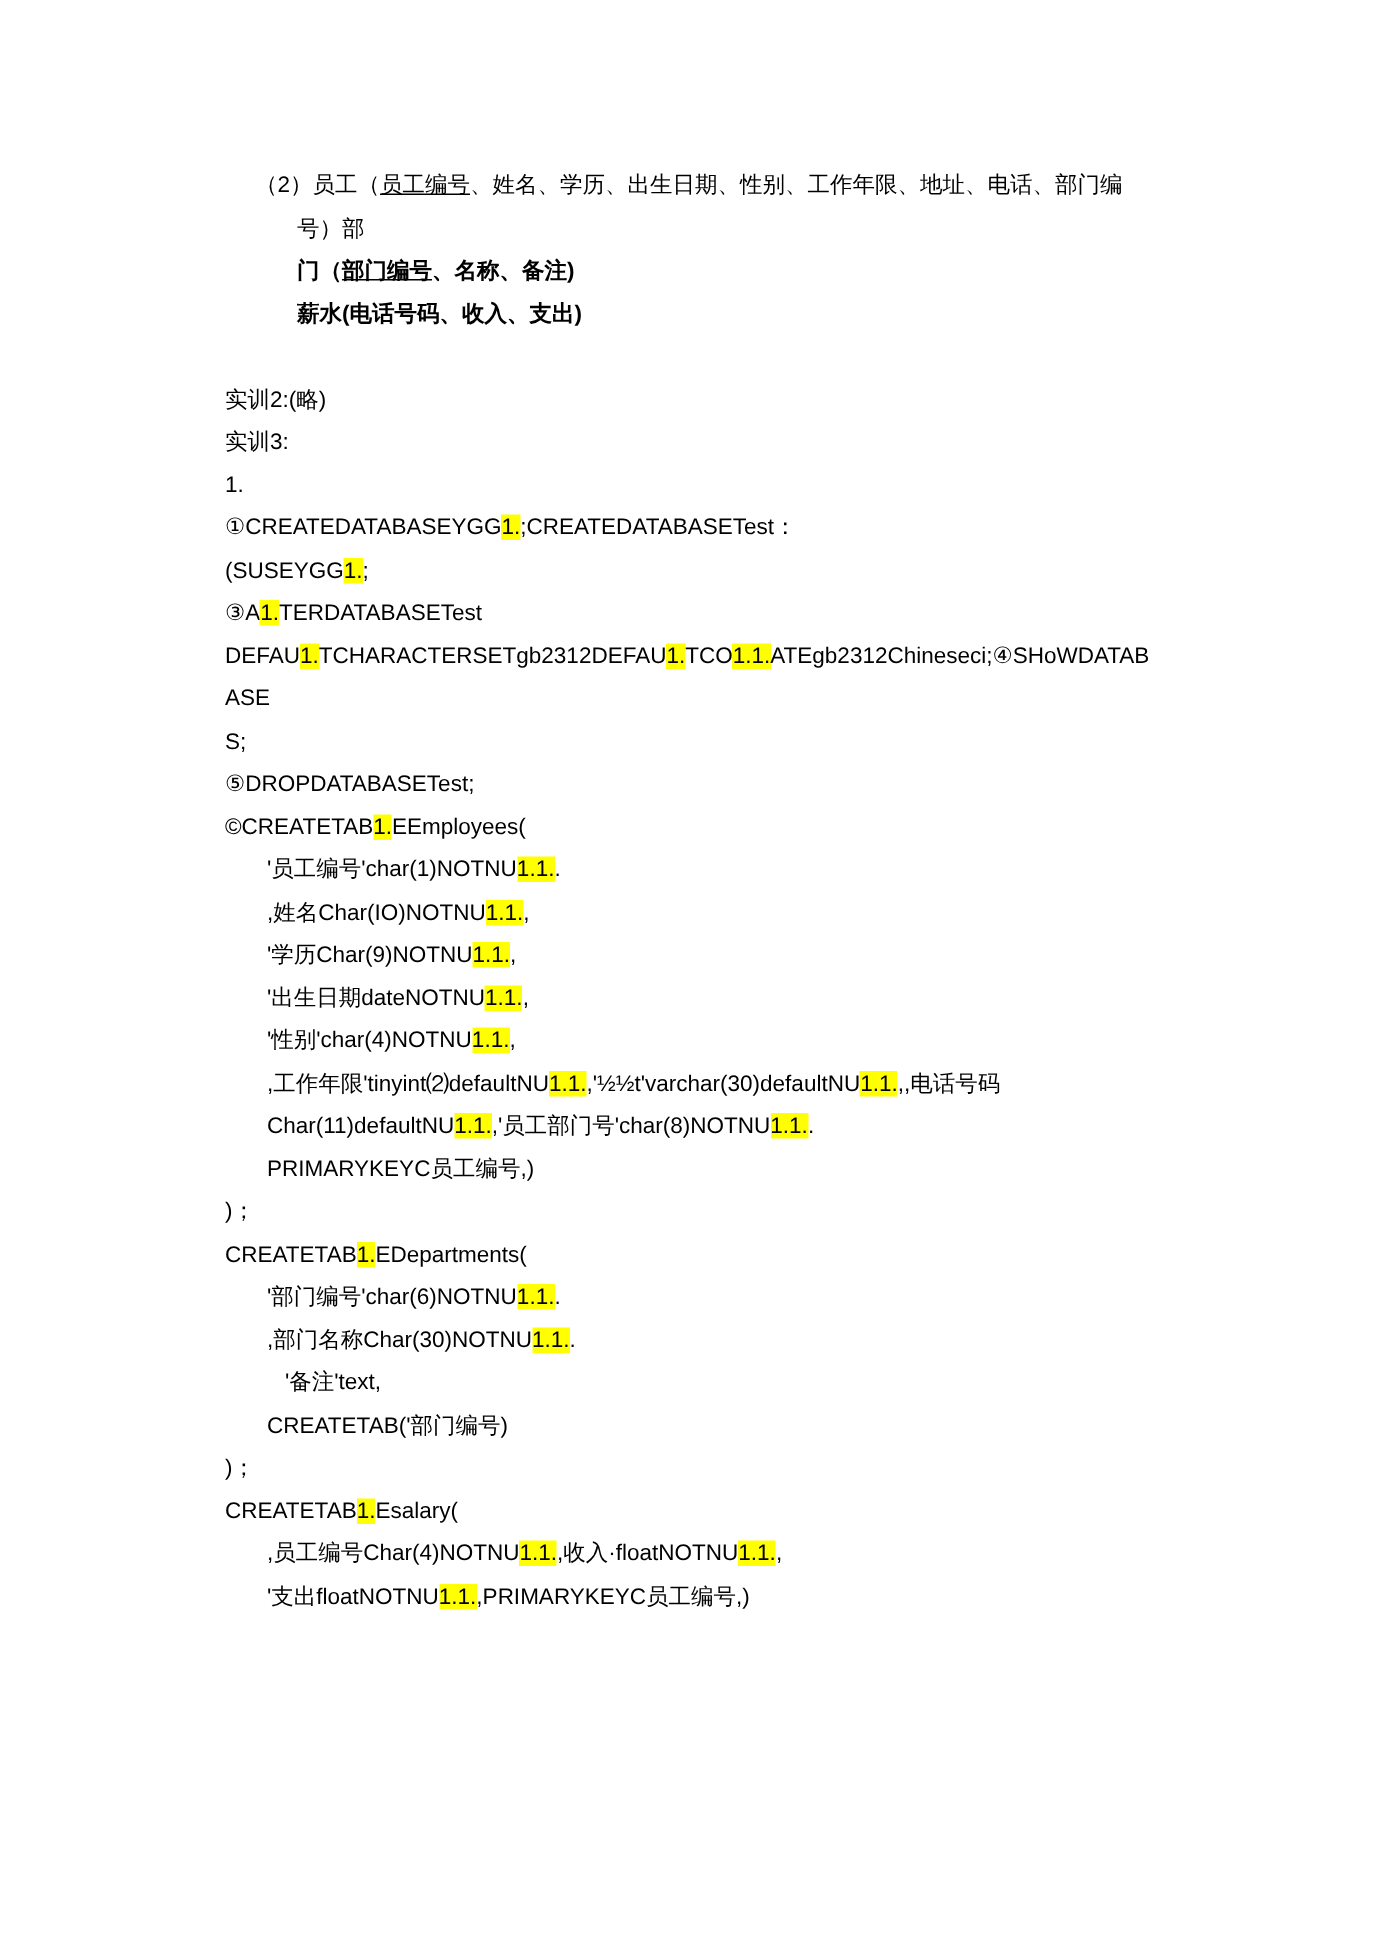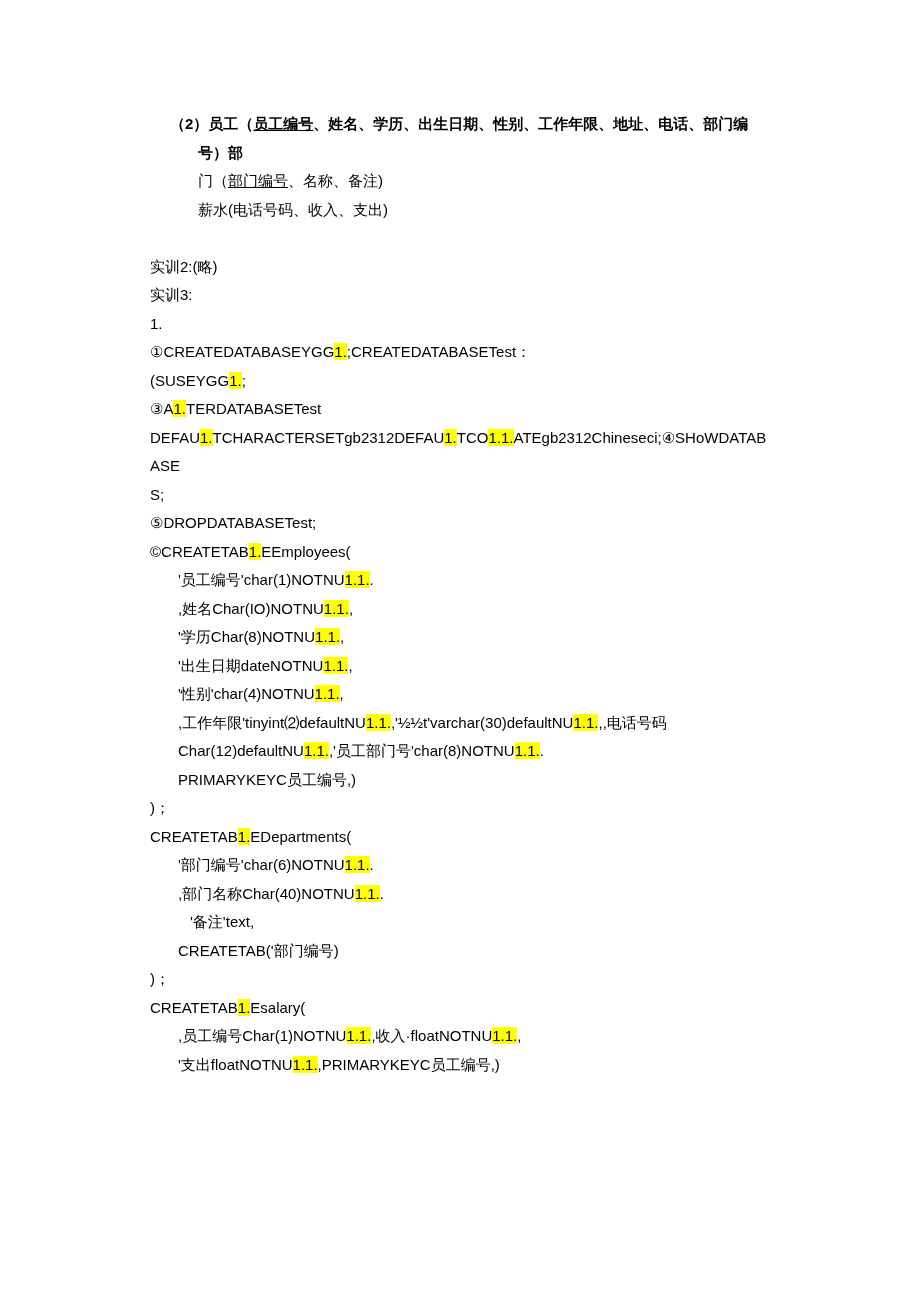--- a/index.html
+++ b/index.html
@@ -20,26 +20,25 @@
     white-space: pre-wrap;
     word-break: break-all;
   }
   .hl {
     background-color: #ffff00;
   }
   .under {
     text-decoration: underline;
   }
   .indent1 { padding-left: 28px; }
-  .indent2 { padding-left: 48px; }
+  .indent2 { padding-left: 48px; font-weight: bold; }
   .indent15 { padding-left: 40px; }
   .hang {
     padding-left: 48px;
     text-indent: -28px;
-    font-weight: bold;
   }
 </style>
 </head>
 <body>
 
 <div class="line hang"><span>（2）员工（</span><span class="under">员工编号</span><span>、姓名、学历、出生日期、性别、工作年限、地址、电话、部门编号）部</span></div>
 <div class="line indent2"><span>门（</span><span class="under">部门编号</span><span>、名称、备注)</span></div>
 <div class="line indent2">薪水(电话号码、收入、支出)</div>
 <div class="line"> </div>
 <div class="line">实训2:(略)</div>
@@ -47,28 +46,28 @@
 <div class="line">1.</div>
 <div class="line"><span>①CREATEDATABASEYGG</span><span class="hl">1.</span><span>;CREATEDATABASETest：</span></div>
 <div class="line"><span>(SUSEYGG</span><span class="hl">1.</span><span>;</span></div>
 <div class="line"><span>③A</span><span class="hl">1.</span><span>TERDATABASETest</span></div>
 <div class="line"><span>DEFAU</span><span class="hl">1.</span><span>TCHARACTERSETgb2312DEFAU</span><span class="hl">1.</span><span>TCO</span><span class="hl">1.1.</span><span>ATEgb2312Chineseci;④SHoWDATABASE</span></div>
 <div class="line">S;</div>
 <div class="line">⑤DROPDATABASETest;</div>
 <div class="line"><span>©CREATETAB</span><span class="hl">1.</span><span>EEmployees(</span></div>
 <div class="line indent1"><span>'员工编号'char(1)NOTNU</span><span class="hl">1.1.</span><span>.</span></div>
 <div class="line indent1"><span>,姓名Char(IO)NOTNU</span><span class="hl">1.1.</span><span>,</span></div>
-<div class="line indent1"><span>'学历Char(8)NOTNU</span><span class="hl">1.1.</span><span>,</span></div>
+<div class="line indent1"><span>'学历Char(9)NOTNU</span><span class="hl">1.1.</span><span>,</span></div>
 <div class="line indent1"><span>'出生日期dateNOTNU</span><span class="hl">1.1.</span><span>,</span></div>
 <div class="line indent1"><span>'性别'char(4)NOTNU</span><span class="hl">1.1.</span><span>,</span></div>
 <div class="line indent1"><span>,工作年限'tinyint⑵defaultNU</span><span class="hl">1.1.</span><span>,'½½t'varchar(30)defaultNU</span><span class="hl">1.1.</span><span>,,电话号码</span></div>
-<div class="line indent1"><span>Char(12)defaultNU</span><span class="hl">1.1.</span><span>,'员工部门号'char(8)NOTNU</span><span class="hl">1.1.</span><span>.</span></div>
+<div class="line indent1"><span>Char(11)defaultNU</span><span class="hl">1.1.</span><span>,'员工部门号'char(8)NOTNU</span><span class="hl">1.1.</span><span>.</span></div>
 <div class="line indent1">PRIMARYKEYC员工编号,)</div>
 <div class="line">)；</div>
 <div class="line"><span>CREATETAB</span><span class="hl">1.</span><span>EDepartments(</span></div>
 <div class="line indent1"><span>'部门编号'char(6)NOTNU</span><span class="hl">1.1.</span><span>.</span></div>
-<div class="line indent1"><span>,部门名称Char(40)NOTNU</span><span class="hl">1.1.</span><span>.</span></div>
+<div class="line indent1"><span>,部门名称Char(30)NOTNU</span><span class="hl">1.1.</span><span>.</span></div>
 <div class="line indent15">'备注'text,</div>
 <div class="line indent1">CREATETAB('部门编号)</div>
 <div class="line">)；</div>
 <div class="line"><span>CREATETAB</span><span class="hl">1.</span><span>Esalary(</span></div>
-<div class="line indent1"><span>,员工编号Char(1)NOTNU</span><span class="hl">1.1.</span><span>,收入·floatNOTNU</span><span class="hl">1.1.</span><span>,</span></div>
+<div class="line indent1"><span>,员工编号Char(4)NOTNU</span><span class="hl">1.1.</span><span>,收入·floatNOTNU</span><span class="hl">1.1.</span><span>,</span></div>
 <div class="line indent1"><span>'支出floatNOTNU</span><span class="hl">1.1.</span><span>,PRIMARYKEYC员工编号,)</span></div>
 
 </body></html>

